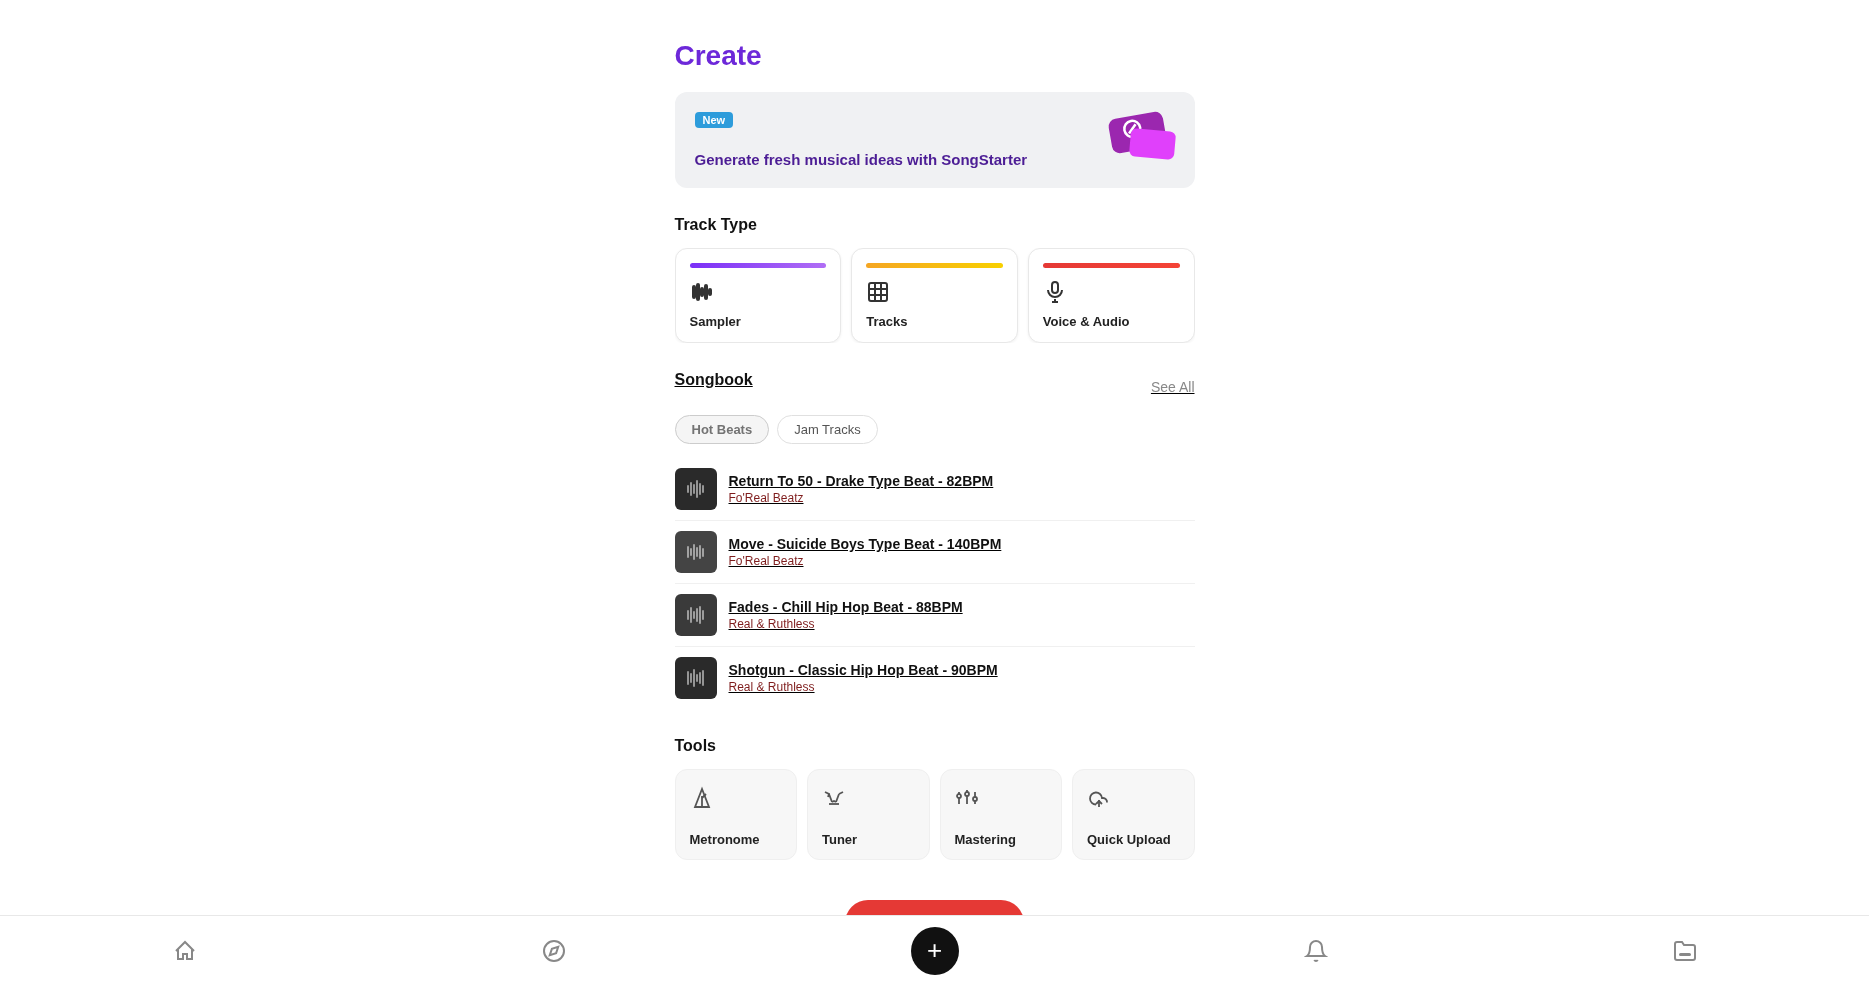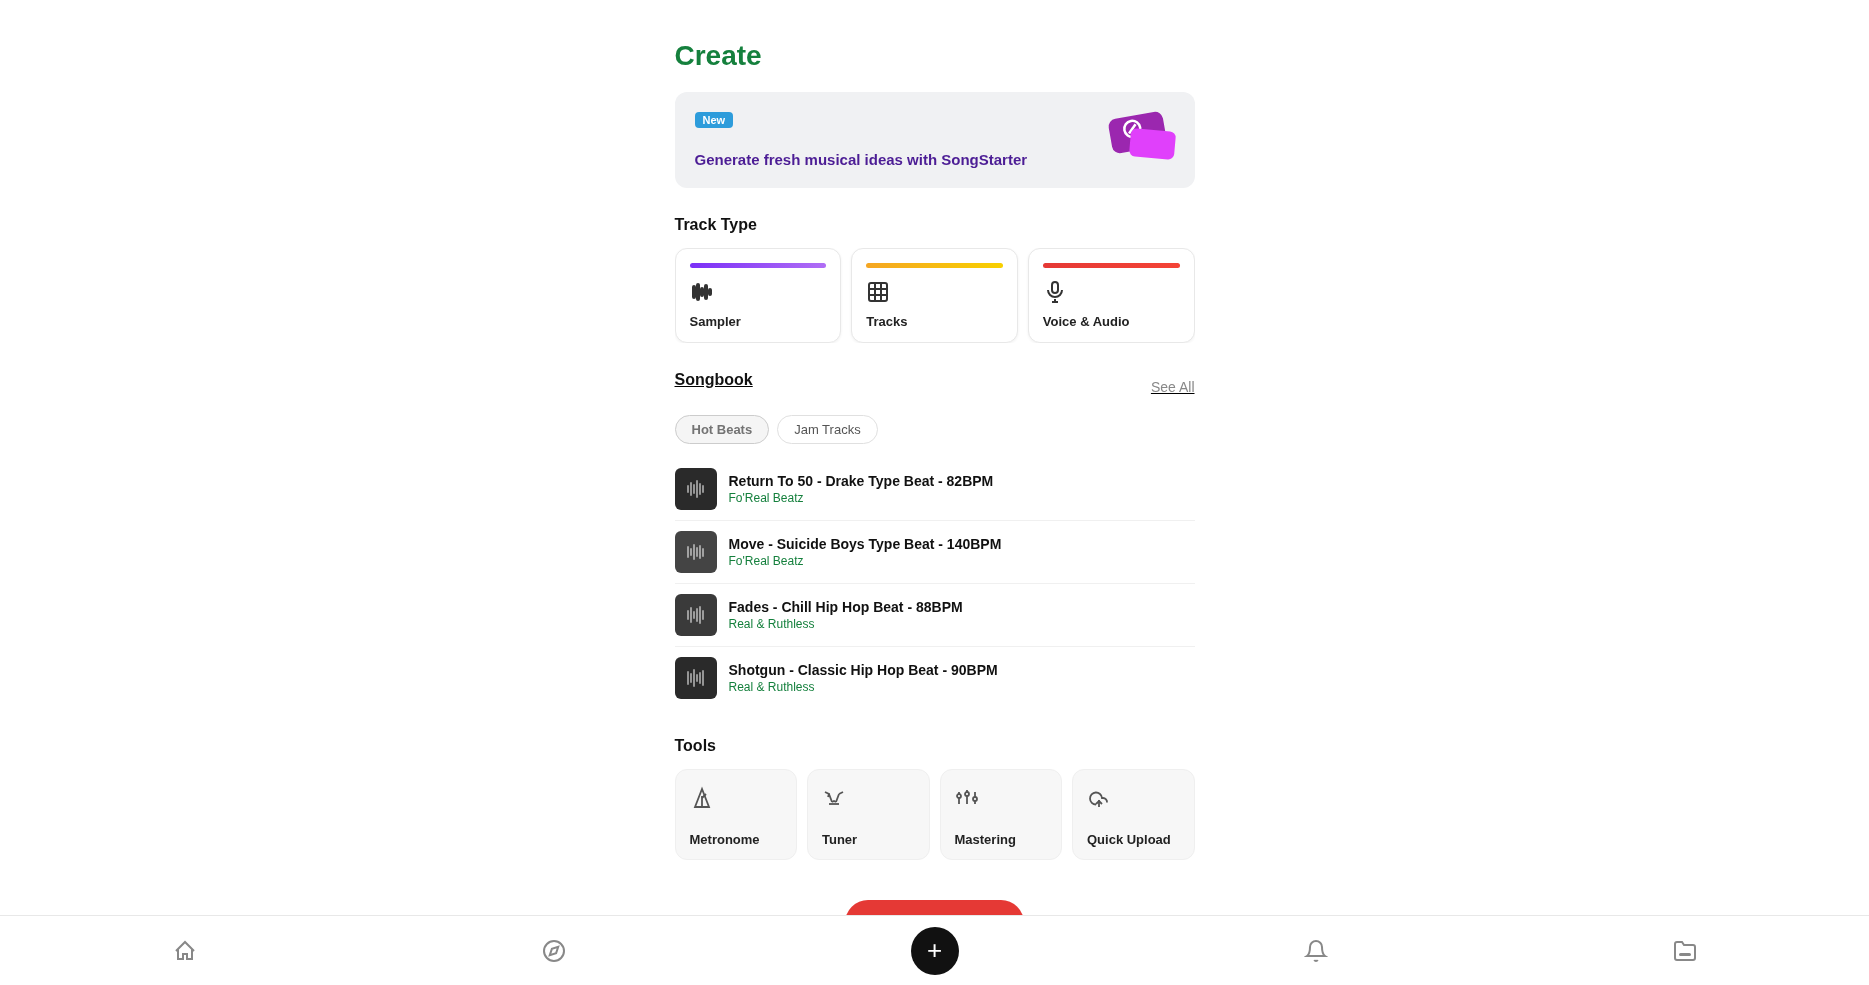--- a/index.html
+++ b/index.html
@@ -20,21 +20,21 @@
       padding: 40px 20px 80px;
     }
 
     .content-panel {
       width: 520px;
     }
 
     .page-title {
       font-size: 28px;
       font-weight: 700;
-      color: #15803d;
+      color: #6d28d9;
       margin-bottom: 20px;
     }
 
     
     .songstarter-banner {
       background: #f0f1f3;
       border-radius: 12px;
       padding: 18px 20px;
       display: flex;
       align-items: center;
@@ -185,20 +185,21 @@
       gap: 0;
       margin-bottom: 28px;
     }
     .track-item {
       display: flex;
       align-items: center;
       gap: 12px;
       padding: 10px 0;
       cursor: pointer;
       border-bottom: 1px solid #f0f0f0;
+      text-decoration: underline;
     }
     .track-item:last-child { border-bottom: none; }
     .track-thumb {
       width: 42px;
       height: 42px;
       border-radius: 6px;
       background: #555;
       flex-shrink: 0;
       overflow: hidden;
       display: flex;
@@ -225,21 +226,21 @@
     .track-info {
       flex: 1;
     }
     .track-name {
       font-size: 14px;
       font-weight: 600;
       color: #111;
     }
     .track-artist {
       font-size: 12px;
-      color: #15803d;
+      color: #7f1d1d;
       margin-top: 2px;
     }
 
     
     .tools-grid {
       display: grid;
       grid-template-columns: 1fr 1fr 1fr 1fr;
       gap: 10px;
       margin-bottom: 40px;
     }

